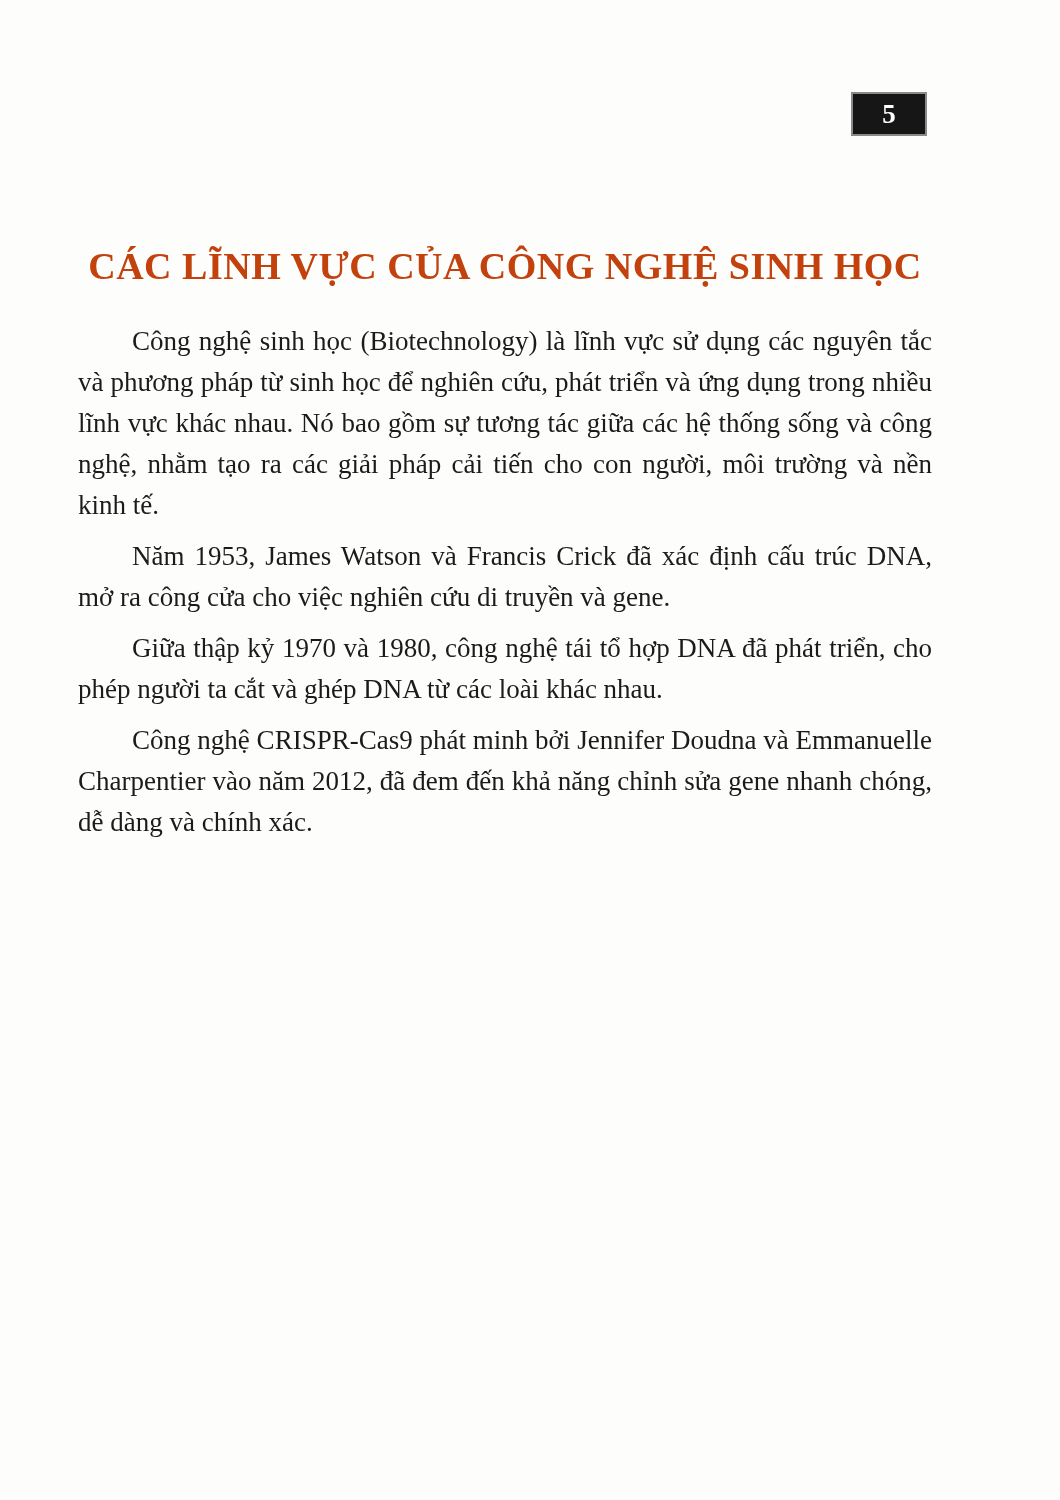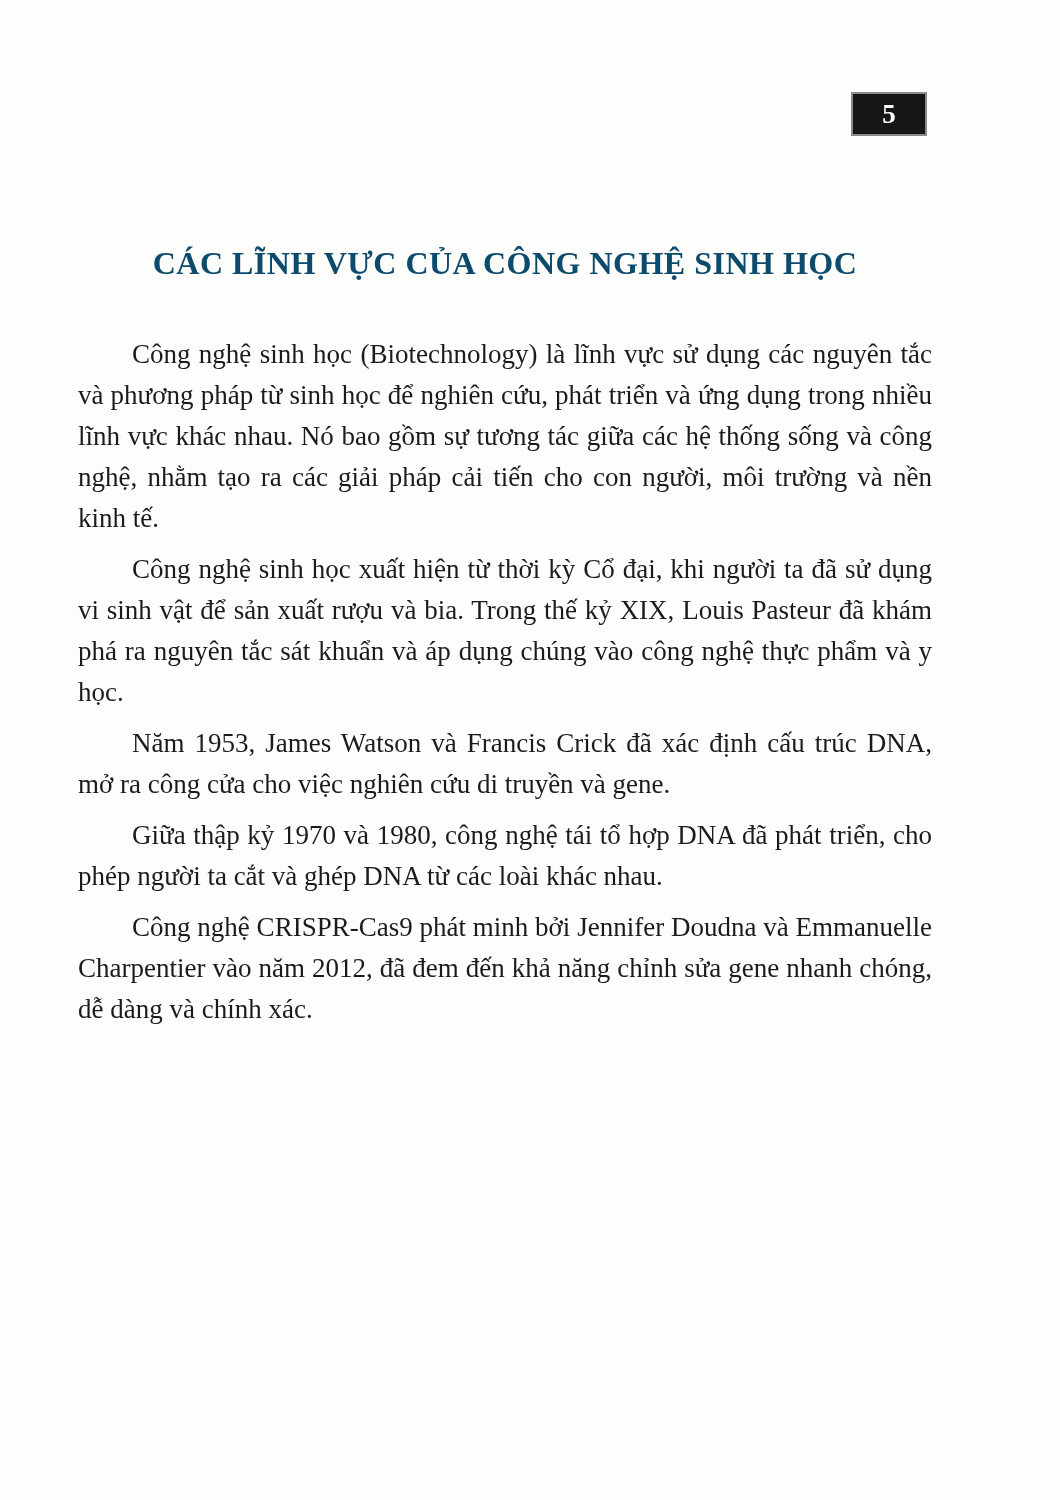--- a/index.html
+++ b/index.html
@@ -37,27 +37,27 @@
     font-family: "Liberation Serif", serif;
   }
   .content {
     position: absolute;
     left: 78px;
     top: 0;
     width: 854px;
     padding-top: 245px;
   }
   .doc-title {
-    margin: 0 0 52px 0;
+    margin: 0 0 32px 0;
     text-align: center;
     font-weight: bold;
-    font-size: 32px;
+    font-size: 38px;
     line-height: 1.15;
     letter-spacing: 0.5px;
-    color: #0c4a6e;
+    color: #c2410c;
     font-family: "Liberation Serif", serif;
     white-space: nowrap;
   }
   .body-text p {
     margin: 0 0 10px 0;
     font-size: 27px;
     line-height: 41px;
     text-align: justify;
     text-indent: 54px;
     color: #1b1b1b;
@@ -75,21 +75,20 @@
   <div class="pagenum-badge">
     <span>5</span>
   </div>
 
   <div class="content">
 
     <h1 class="doc-title">CÁC LĨNH VỰC CỦA CÔNG NGHỆ SINH HỌC</h1>
 
     <div class="body-text">
       <p>Công nghệ sinh học (Biotechnology) là lĩnh vực sử dụng các nguyên tắc và phương pháp từ sinh học để nghiên cứu, phát triển và ứng dụng trong nhiều lĩnh vực khác nhau. Nó bao gồm sự tương tác giữa các hệ thống sống và công nghệ, nhằm tạo ra các giải pháp cải tiến cho con người, môi trường và nền kinh tế.</p>
-      <p>Công nghệ sinh học xuất hiện từ thời kỳ Cổ đại, khi người ta đã sử dụng vi sinh vật để sản xuất rượu và bia. Trong thế kỷ XIX, Louis Pasteur đã khám phá ra nguyên tắc sát khuẩn và áp dụng chúng vào công nghệ thực phẩm và y học.</p>
       <p>Năm 1953, James Watson và Francis Crick đã xác định cấu trúc DNA, mở ra công cửa cho việc nghiên cứu di truyền và gene.</p>
       <p>Giữa thập kỷ 1970 và 1980, công nghệ tái tổ hợp DNA đã phát triển, cho phép người ta cắt và ghép DNA từ các loài khác nhau.</p>
       <p>Công nghệ CRISPR-Cas9 phát minh bởi Jennifer Doudna và Emmanuelle Charpentier vào năm 2012, đã đem đến khả năng chỉnh sửa gene nhanh chóng, dễ dàng và chính xác.</p>
     </div>
 
   </div>
 
 </div>
 
 </body></html>

